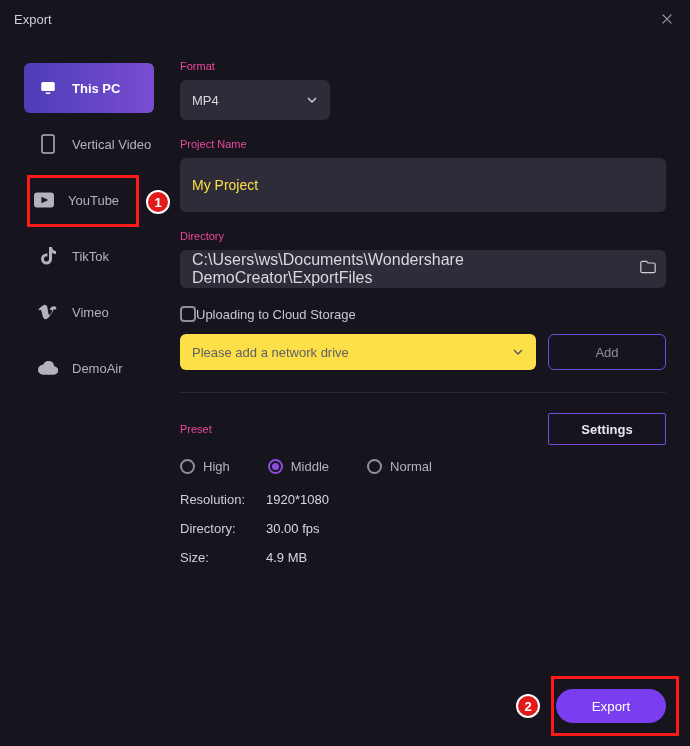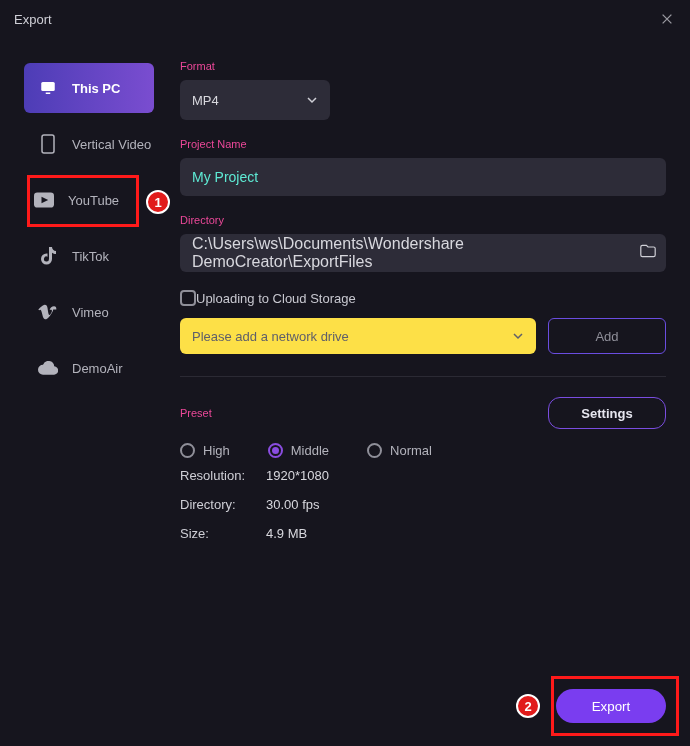--- a/index.html
+++ b/index.html
@@ -88,25 +88,25 @@
       background: #2d2c38;
       border-radius: 6px;
       display: flex;
       align-items: center;
       justify-content: space-between;
       padding: 0 12px;
       color: #d8d8de;
     }
     .input {
       width: 100%;
-      height: 38px;
+      height: 54px;
       background: #2d2c38;
       border-radius: 6px;
       border: none;
-      color: #5eead4;
+      color: #fde047;
       padding: 0 12px;
       font-size: 14px;
     }
     .dir-row {
       display: flex;
       align-items: center;
       width: 100%;
       height: 38px;
       background: #2d2c38;
       border-radius: 6px;
@@ -161,32 +161,32 @@
     .preset-row {
       display: flex;
       align-items: center;
       justify-content: space-between;
       margin-bottom: 14px;
     }
     .settings-btn {
       width: 118px;
       height: 32px;
       border: 1.5px solid #7a4de0;
-      border-radius: 12px;
+      border-radius: 2px;
       display: flex;
       align-items: center;
       justify-content: center;
       color: #e6e6ef;
       font-weight: 600;
       background: transparent;
     }
     .radio-row {
       display: flex;
       gap: 38px;
-      margin-bottom: 10px;
+      margin-bottom: 18px;
     }
     .radio {
       display: flex;
       align-items: center;
       gap: 8px;
       color: #b3b3bc;
     }
     .radio-circle {
       width: 15px; height: 15px;
       border-radius: 50%;

